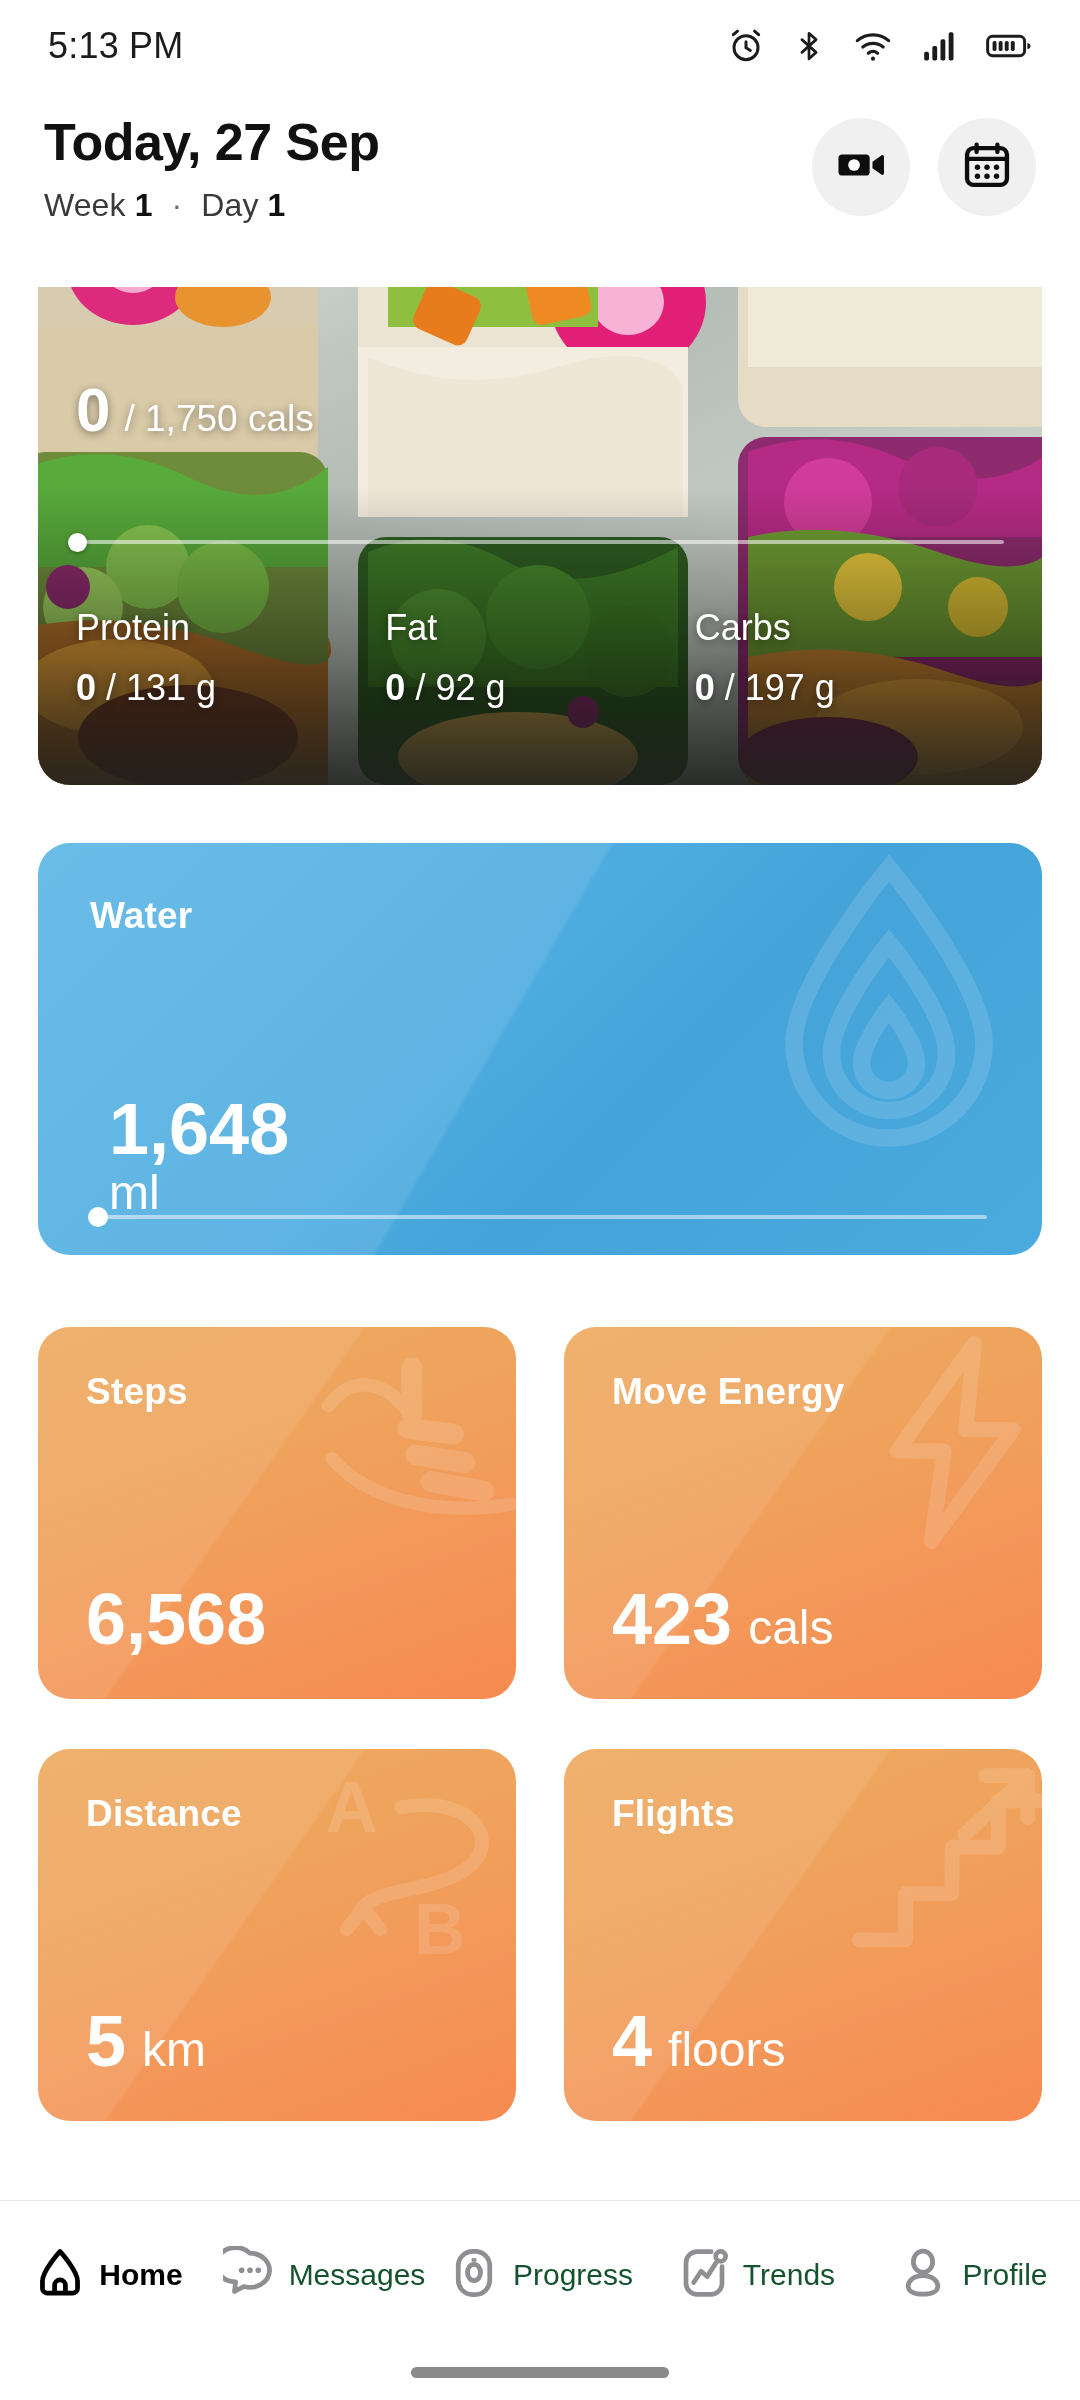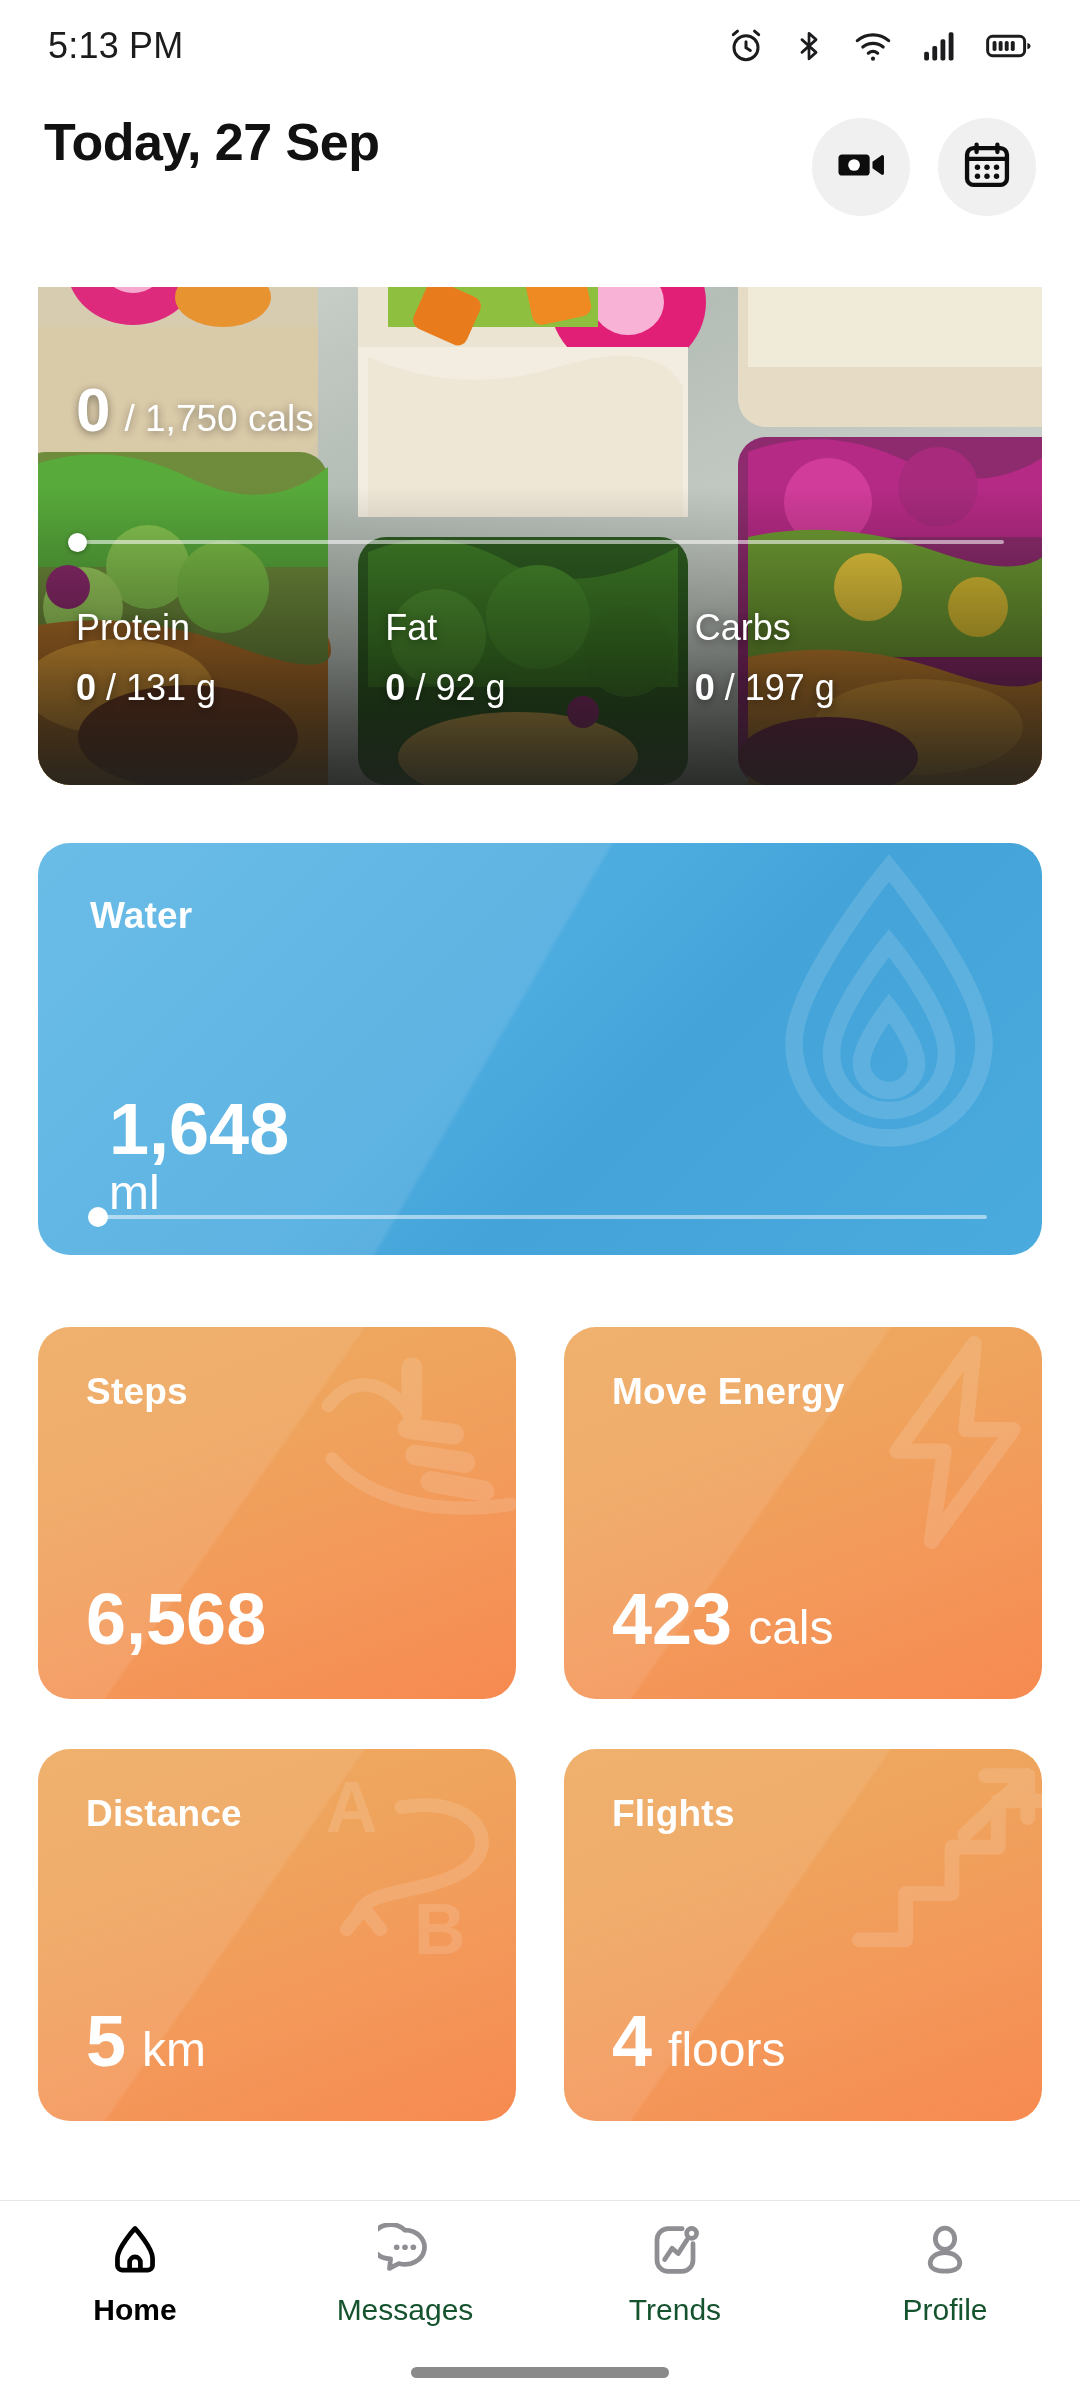--- a/index.html
+++ b/index.html
@@ -126,21 +126,21 @@
   .tile .card-label { left:48px; top:44px; }
   .tile .big-val-row { left:48px; bottom:44px; }
 
   
   .bottomnav {
     position:absolute; bottom:0; left:0; width:1080px; height:200px;
     background:#fff; border-top:1.5px solid #e6e6e6;
   }
   .nav-items { display:flex; height:148px; }
   .nav-item {
-    flex:1; display:flex; flex-direction:column;
+    flex:1; display:flex; 
     align-items:center; justify-content:center; gap:12px;
   }
   .nav-label { font-size:30px; color:#14532d; }
   .nav-item.active .nav-label { color:#000; font-weight:bold; }
   .home-ind {
     position:absolute; bottom:22px; left:50%; transform:translateX(-50%);
     width:258px; height:11px; border-radius:6px; background:#8a8a8a;
   }
 </style>
 </head>
@@ -190,20 +190,27 @@
             <rect x="15.1" y="5" width="2.4" height="6" rx="1"></rect>
           </g>
         </svg>
       </span>
     </div>
   </div>
 
   <div class="header">
     <div class="header-text">
       <div class="header-title">Today, 27 Sep</div>
+      <div class="header-sub">
+        <span>Week</span>
+        <b>1</b>
+        <span class="dot-sep">·</span>
+        <span>Day</span>
+        <b>1</b>
+      </div>
     </div>
     <div class="header-actions">
       <div class="circle-btn">
         <span>
           <svg width="52" height="52" viewBox="0 0 24 24" fill="#0d0d0d">
             <path d="M3.2 7.1h11.2c.9 0 1.6.7 1.6 1.6v6.6c0 .9-.7 1.6-1.6 1.6H3.2c-.9 0-1.6-.7-1.6-1.6V8.7c0-.9.7-1.6 1.6-1.6z"></path>
             <path d="M17.3 10.5 21.4 7.6c.5-.4 1.2 0 1.2.6v7.6c0 .6-.7 1-1.2.6l-4.1-2.9z"></path>
             <circle cx="8.8" cy="12" r="2.7" fill="#fff"></circle>
           </svg>
         </span>
@@ -452,20 +459,30 @@
             <g fill="#8e8e93" stroke="none">
               <circle cx="8.3" cy="10.8" r="1.25"></circle>
                 <circle cx="12" cy="10.8" r="1.25"></circle>
                 <circle cx="15.7" cy="10.8" r="1.25"></circle>
             </g>
           </svg>
         </span>
         <span class="nav-label">Messages</span>
       </div>
 
+      <div class="nav-item">
+        <span>
+          <svg width="54" height="54" viewBox="0 0 24 24" fill="none" stroke="#8e8e93" stroke-width="2.1">
+            <rect x="5" y="2.4" width="14" height="19.2" rx="6.4"></rect>
+            <ellipse cx="12" cy="11.8" rx="2.9" ry="3.6"></ellipse>
+            <path d="M12 5.4 v1.6"></path>
+          </svg>
+        </span>
+        <span class="nav-label">Progress</span>
+      </div>
 
       <div class="nav-item">
         <span>
           <svg width="54" height="54" viewBox="0 0 24 24" fill="none" stroke="#8e8e93" stroke-width="2.1" stroke-linejoin="round" stroke-linecap="round">
             <path d="M20 9.2 v7.3 a5 5 0 0 1 -5 5 H9 a5 5 0 0 1 -5 -5 V7.5 a5 5 0 0 1 5 -5 h6.2"></path>
             <path d="M7.4 16.2 L10.7 11.2 L13.4 13.6 L17.4 7.4"></path>
             <circle cx="19.4" cy="4.6" r="2.2"></circle>
           </svg>
         </span>
         <span class="nav-label">Trends</span>

